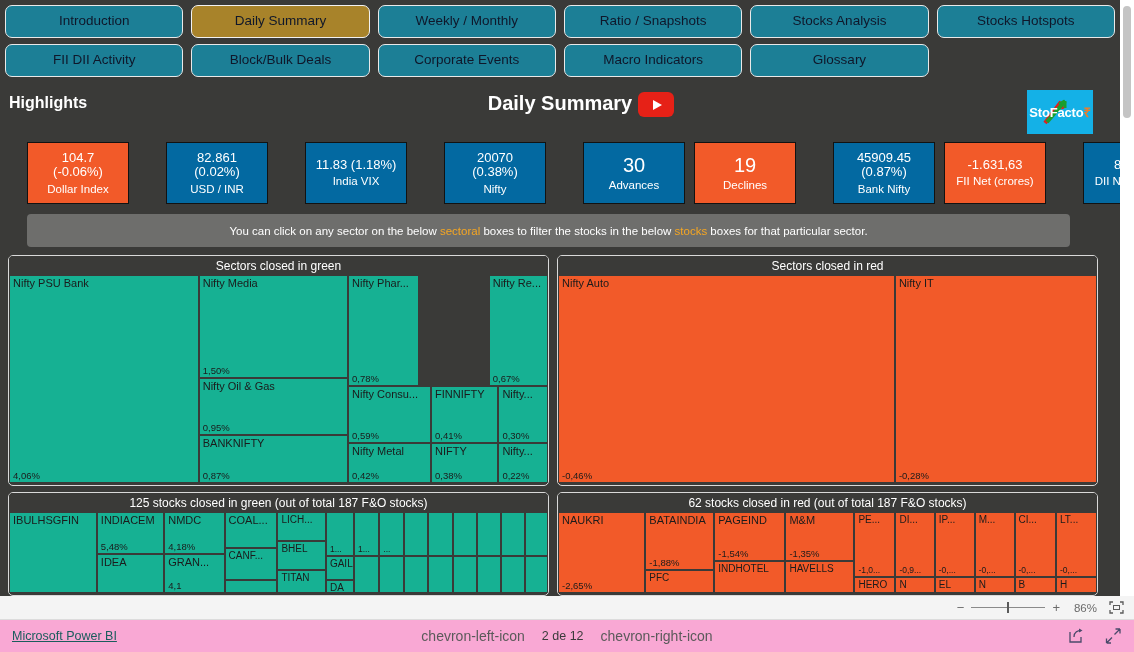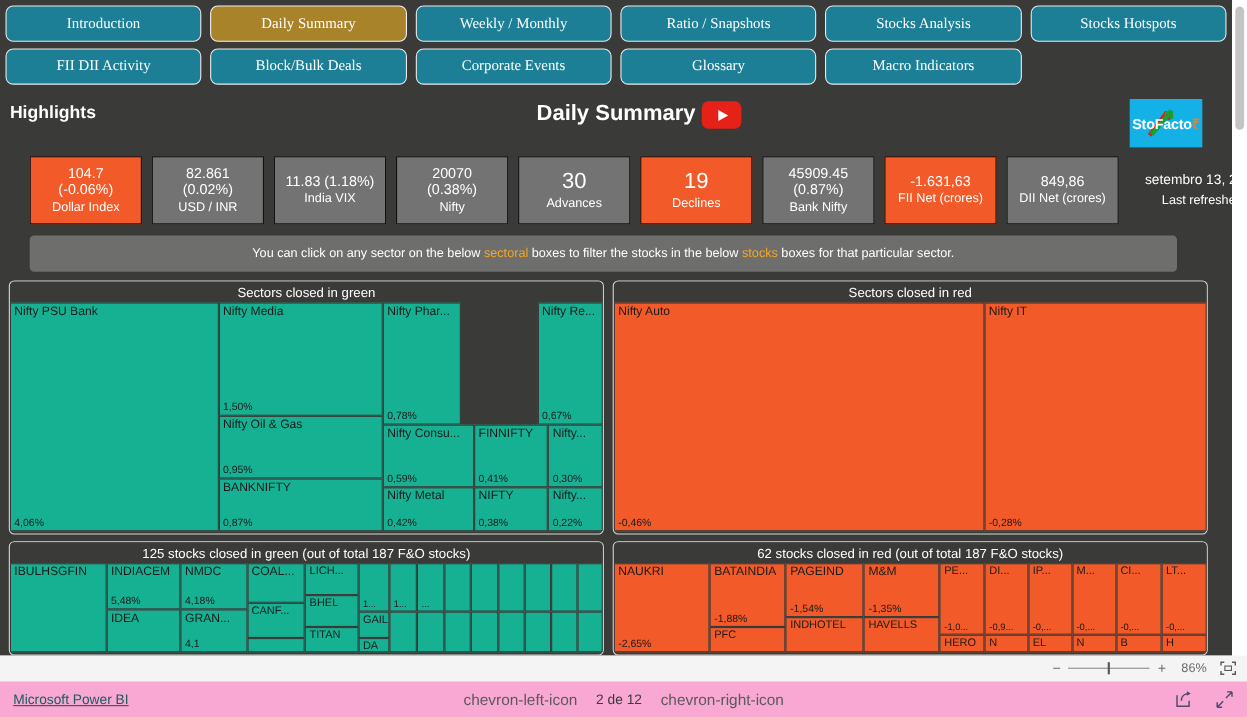--- a/index.html
+++ b/index.html
@@ -25,28 +25,27 @@
     width: 1110px;
     display: grid;
     grid-template-columns: repeat(6, 1fr);
     grid-gap: 6px 8px;
   }
   .tab {
     height: 33px;
     border-radius: 7px;
     border: 1px solid #e9e9e9;
     background: #1c7f96;
-    color: #ffffff;
+    color: #0f172a;
     font-size: 13.5px;
     display: flex; align-items: center; justify-content: center;
     text-align: center;
     line-height: 1.05;
     cursor: pointer;
     overflow: hidden;
-    font-family: Liberation Serif, serif;
   }
   .tab.active { background: #a8832a; border-color: #f2f2f2; }
 
   
   .highlights {
     position: absolute; left: 9px; top: 94px;
     color: #ffffff; font-size: 16px; font-weight: bold;
   }
   .page-title {
     position: absolute; left: 0; top: 92px; width: 1120px;
@@ -91,21 +90,21 @@
   }
   .kpi {
     width: 102px; height: 62px;
     border: 1px solid #121212;
     color: #ffffff;
     display: flex; flex-direction: column;
     align-items: center; justify-content: center;
     text-align: center; line-height: 1.12;
     cursor: pointer;
   }
-  .kpi.green { background: #737373; }
+  .kpi.green { background: #0369a1; margin-left: 28px; }
   .kpi.red   { background: #f25a29; }
   .kpi .val   { font-size: 13px; }
   .kpi .val.big { font-size: 20px; }
   .kpi .lbl   { font-size: 11.5px; margin-top: 3px; }
   .refresh {
     width: 118px; height: 62px; margin-left: 8px;
     color: #ffffff; text-align: center;
     display: flex; flex-direction: column;
     align-items: center; justify-content: center;
     line-height: 1.2;
@@ -256,24 +255,24 @@
         <div class="tab">
           <span>FII DII Activity</span>
         </div>
         <div class="tab">
           <span>Block/Bulk Deals</span>
         </div>
         <div class="tab">
           <span>Corporate Events</span>
         </div>
         <div class="tab">
+          <span>Macro Indicators</span>
+        </div>
+        <div class="tab">
           <span>Glossary</span>
-        </div>
-        <div class="tab">
-          <span>Macro Indicators</span>
         </div>
       </div>
 
     <div class="highlights">Highlights</div>
     <div class="page-title">Daily Summary</div>
     <div class="yt-btn">
       <span class="tri"></span>
     </div>
     <div class="logo">
       <svg width="36" height="28" viewBox="0 0 36 28">

